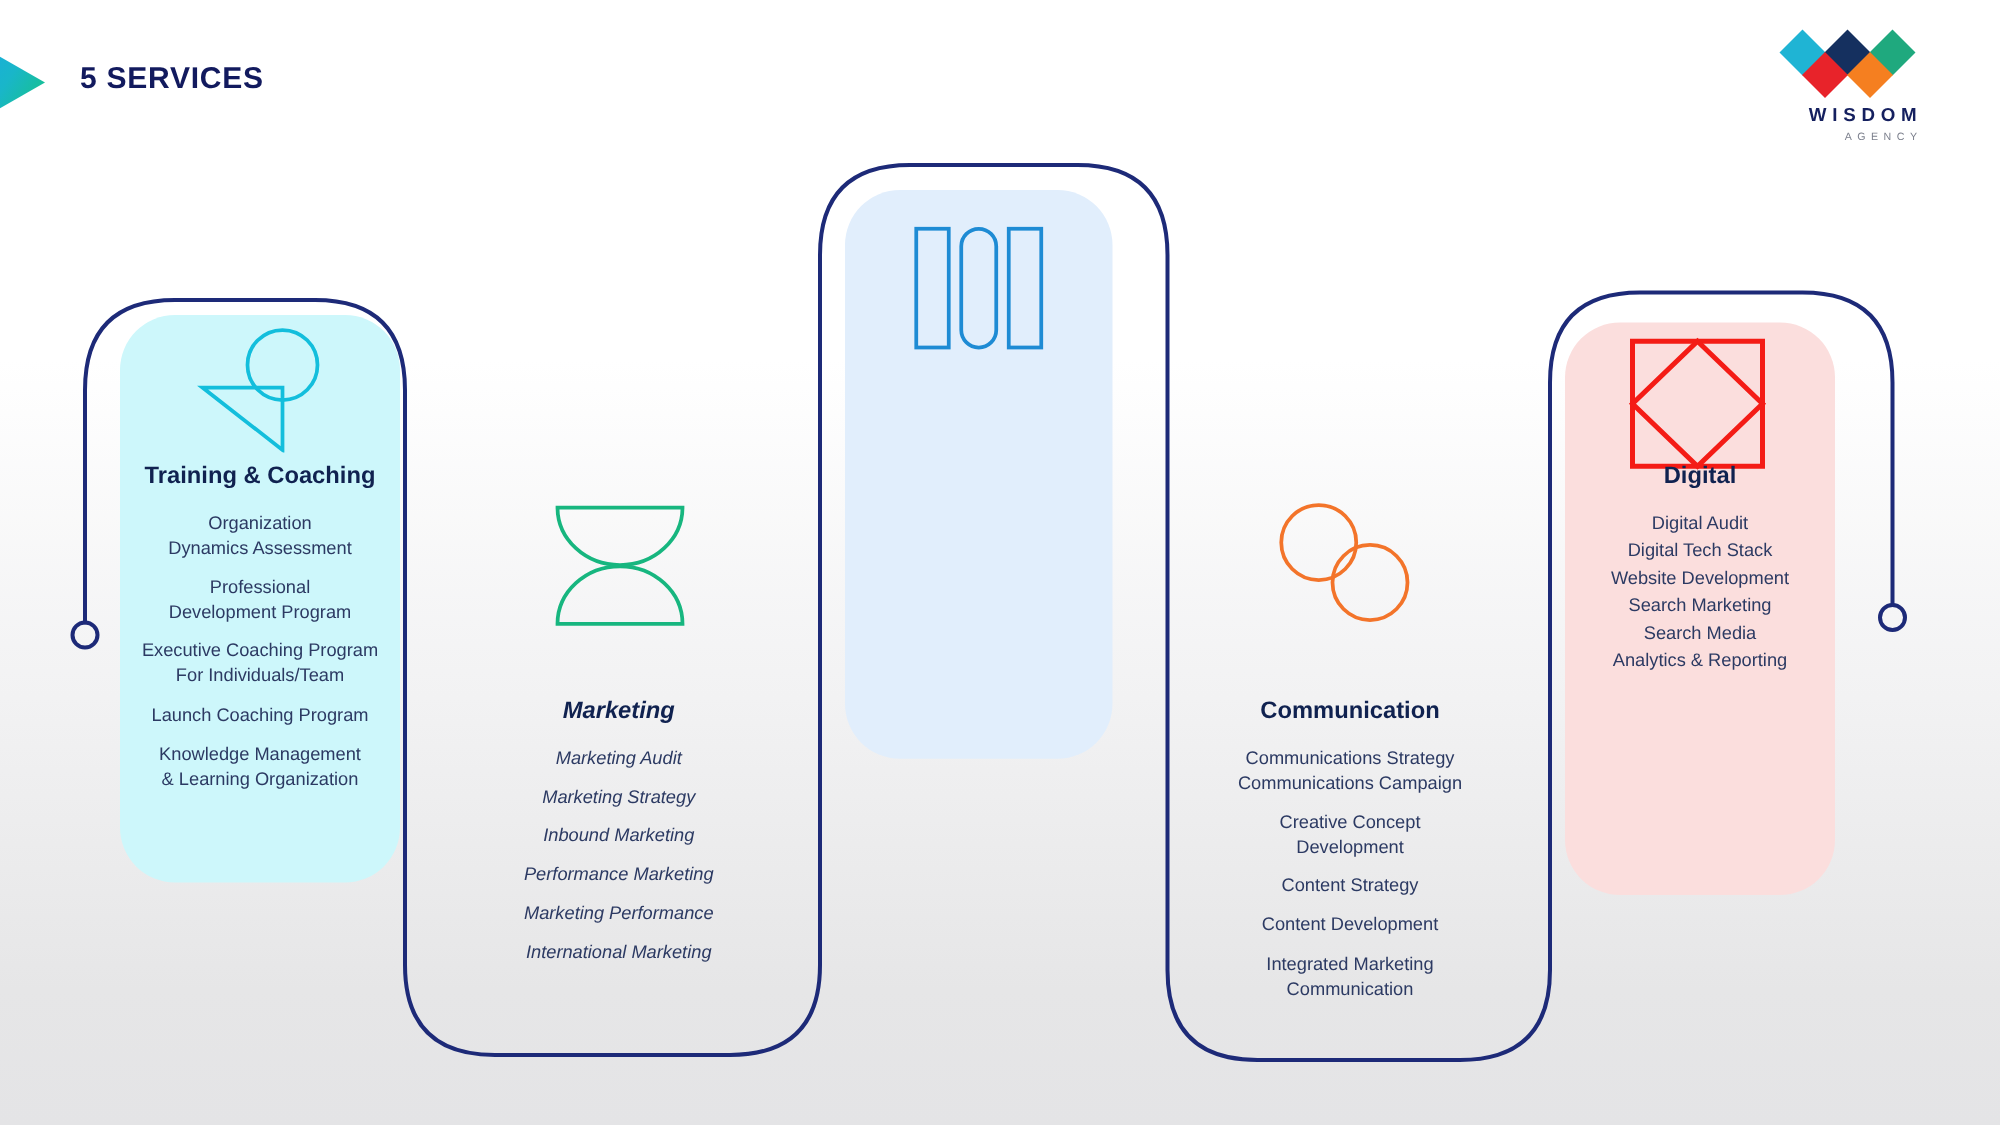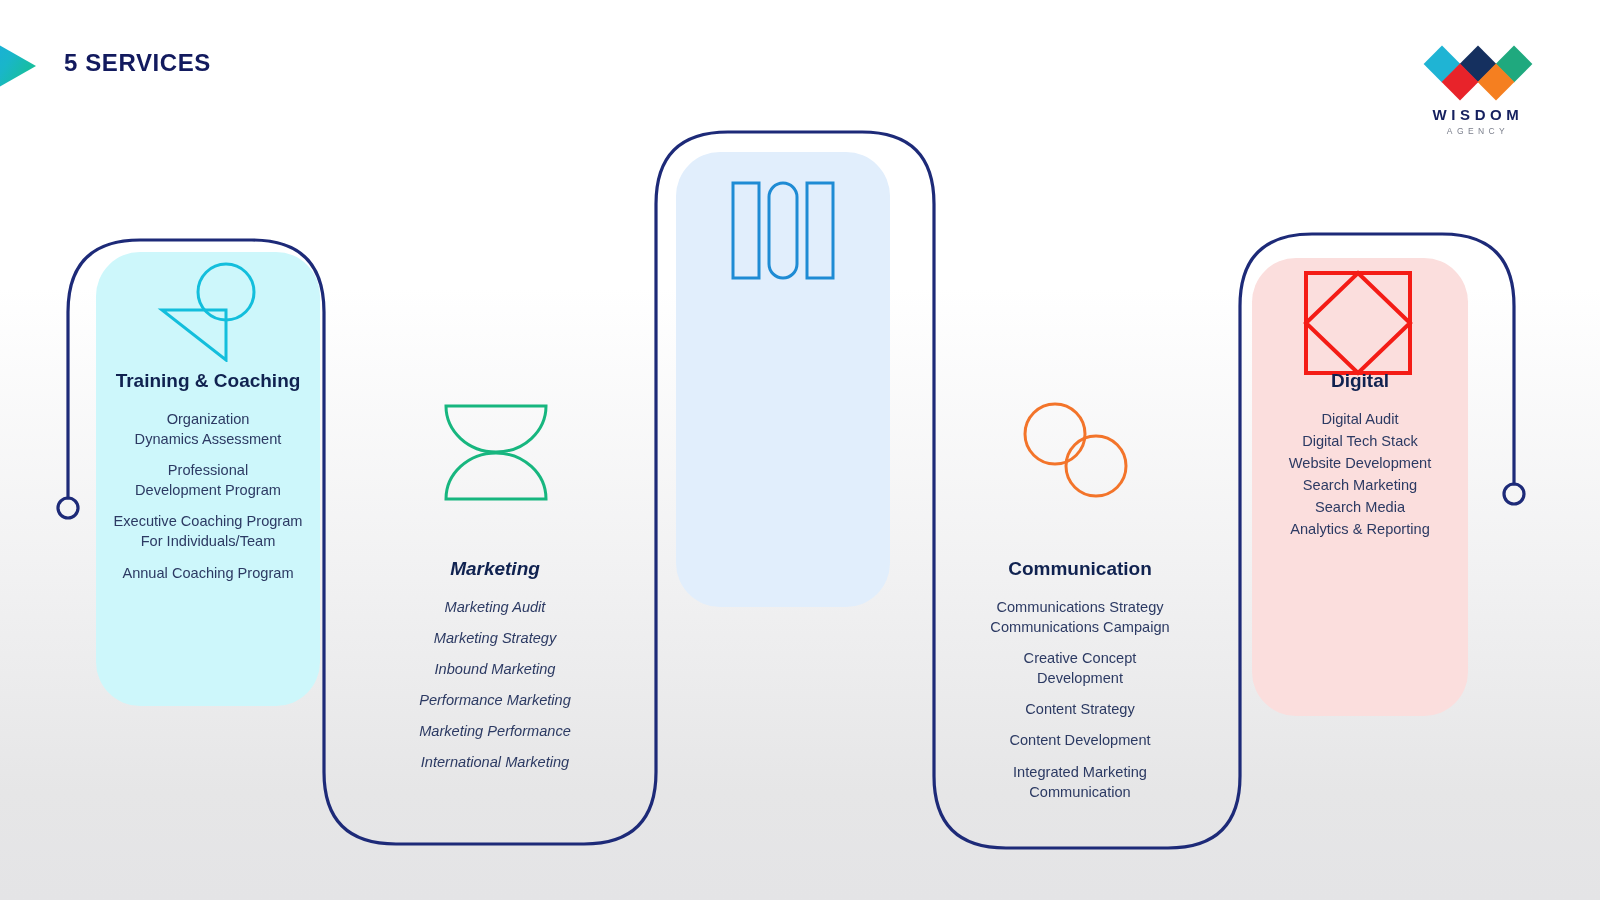--- a/index.html
+++ b/index.html
@@ -13,21 +13,21 @@
 
   
   .corner-arrow{position:absolute;left:-30px;top:22px;width:70px;height:88px;}
   .page-title{
     position:absolute;left:64px;top:49px;
     font-size:24px;font-weight:bold;letter-spacing:.6px;
     color:#121a5e;
   }
 
   
-  .logo{position:absolute;right:62px;top:42px;width:120px;text-align:center;}
+  .logo{position:absolute;right:62px;top:20px;width:120px;text-align:right;}
   .logo-mark{width:120px;height:62px;display:block;}
   .logo-word{
     font-size:15px;font-weight:bold;color:#15205f;letter-spacing:4.6px;
     margin-top:3px;line-height:1;
   }
   .logo-sub{
     font-size:8.5px;color:#7b7f8c;letter-spacing:4.4px;margin-top:5px;line-height:1;
   }
 
   
@@ -157,21 +157,23 @@
   </svg>
 
   <div class="card" id="col-training">
     <div class="card-title">Training &amp; Coaching</div>
     <div class="svc">Organization
 Dynamics Assessment</div>
     <div class="svc">Professional
 Development Program</div>
     <div class="svc">Executive Coaching Program
 For Individuals/Team</div>
-    <div class="svc">Annual Coaching Program</div>
+    <div class="svc">Launch Coaching Program</div>
+    <div class="svc">Knowledge Management
+&amp; Learning Organization</div>
   </div>
 
   <div class="card" id="col-marketing">
     <div class="card-title">Marketing</div>
     <div class="svc">Marketing Audit</div>
     <div class="svc">Marketing Strategy</div>
     <div class="svc">Inbound Marketing</div>
     <div class="svc">Performance Marketing</div>
     <div class="svc">Marketing Performance</div>
     <div class="svc">International Marketing</div>

